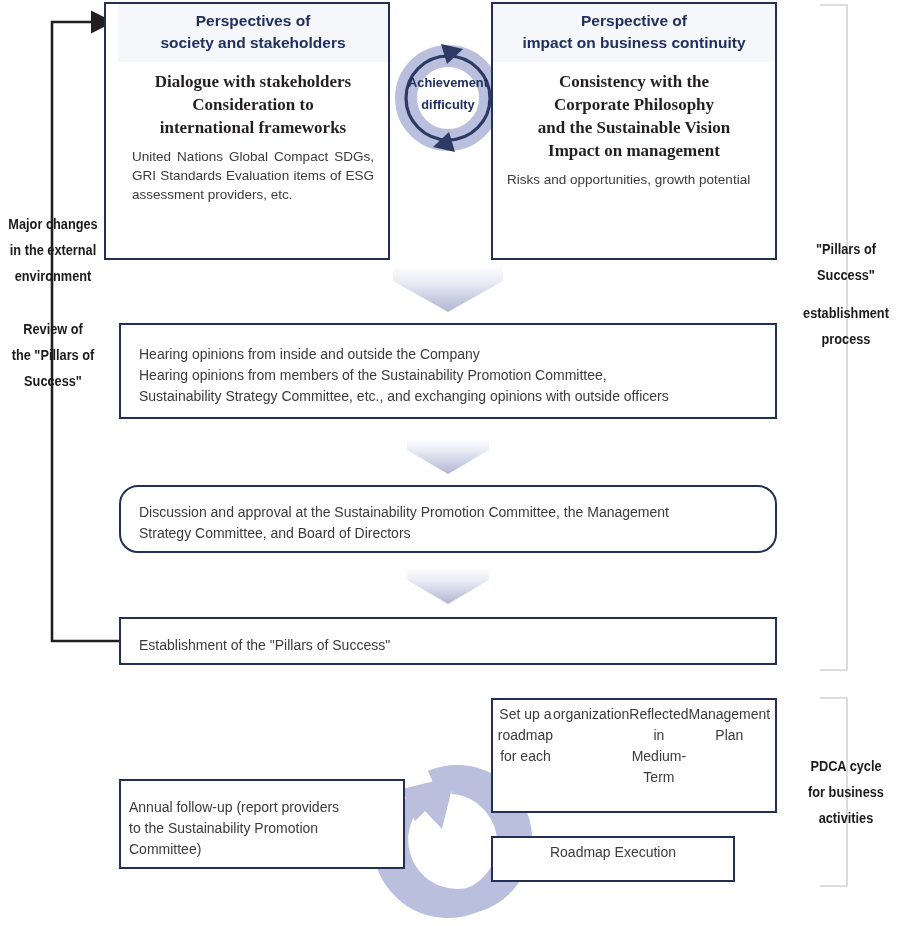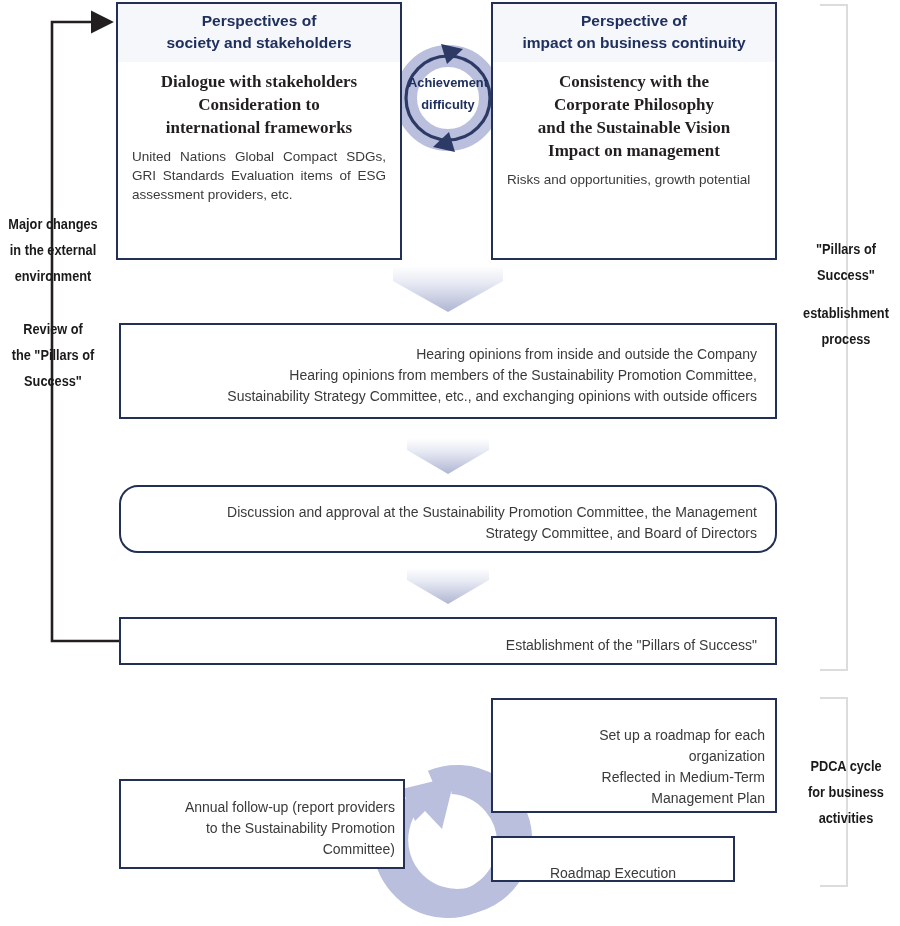--- a/index.html
+++ b/index.html
@@ -40,21 +40,21 @@
   }
   .box-body{
     font-size:13.5px;
     line-height:19px;
     color:#3a3a3a;
     padding:6px 14px 0 14px;
     text-align:justify;
   }
 
   .proc{
-    display:flex;align-items:flex-end;justify-content:center;
+    display:flex;align-items:flex-start;justify-content:center;
     text-align:center;
     font-size:14px;
     line-height:21px;
     color:#3a3a3a;
     padding:4px 18px;
   }
 
   
   .side-cap{
     position:absolute;
@@ -134,21 +134,21 @@
     </g>
 
     <g>
       <path d="M 448,781
                A 62,62 0 1 1 420,793" fill="none" stroke="#b9bfdc" stroke-width="26" stroke-linecap="butt" transform="rotate(-14 448 843)"></path>
       <circle cx="448" cy="843" r="62" fill="none" stroke="#b9bfdc" stroke-width="26" stroke-dasharray="330 60" transform="rotate(-86 448 843)"></circle>
       <path d="M402,789 L455,776 L442,829 L425,811 L415,821 Z" fill="#b9bfdc"></path>
     </g>
   </svg>
 
-  <div class="box" style="left:116px;top:2px;width:286px;height:258px;">
+  <div class="box" style="left:104px;top:2px;width:286px;height:258px;padding-left:12px;">
     <div class="box-head">
       <div>Perspectives of</div>
       <div>society and stakeholders</div>
     </div>
     <div class="box-sub">
       <div>Dialogue with stakeholders</div>
       <div>Consideration to</div>
       <div>international frameworks</div>
     </div>
     <div class="box-body">United Nations Global Compact SDGs, GRI Standards Evaluation items of ESG assessment providers, etc.</div>
@@ -188,21 +188,21 @@
     </div>
   </div>
 
   <div class="box" style="left:119px;top:617px;width:658px;height:48px;">
     <div class="proc" style="height:100%;flex-direction:column;">
       <div>Establishment of the "Pillars of Success"</div>
     </div>
   </div>
 
   <div class="box" style="left:491px;top:698px;width:286px;height:115px;">
-    <div class="proc" style="height:100%;flex-direction:column;padding:4px 10px;margin-top:7px;">
+    <div class="proc" style="height:100%;padding:4px 10px;">
       <div>Set up a roadmap for each</div>
       <div>organization</div>
       <div>Reflected in Medium-Term</div>
       <div>Management Plan</div>
     </div>
   </div>
 
   <div class="box" style="left:491px;top:836px;width:244px;height:46px;">
     <div class="proc" style="height:100%;">Roadmap Execution</div>
   </div>

